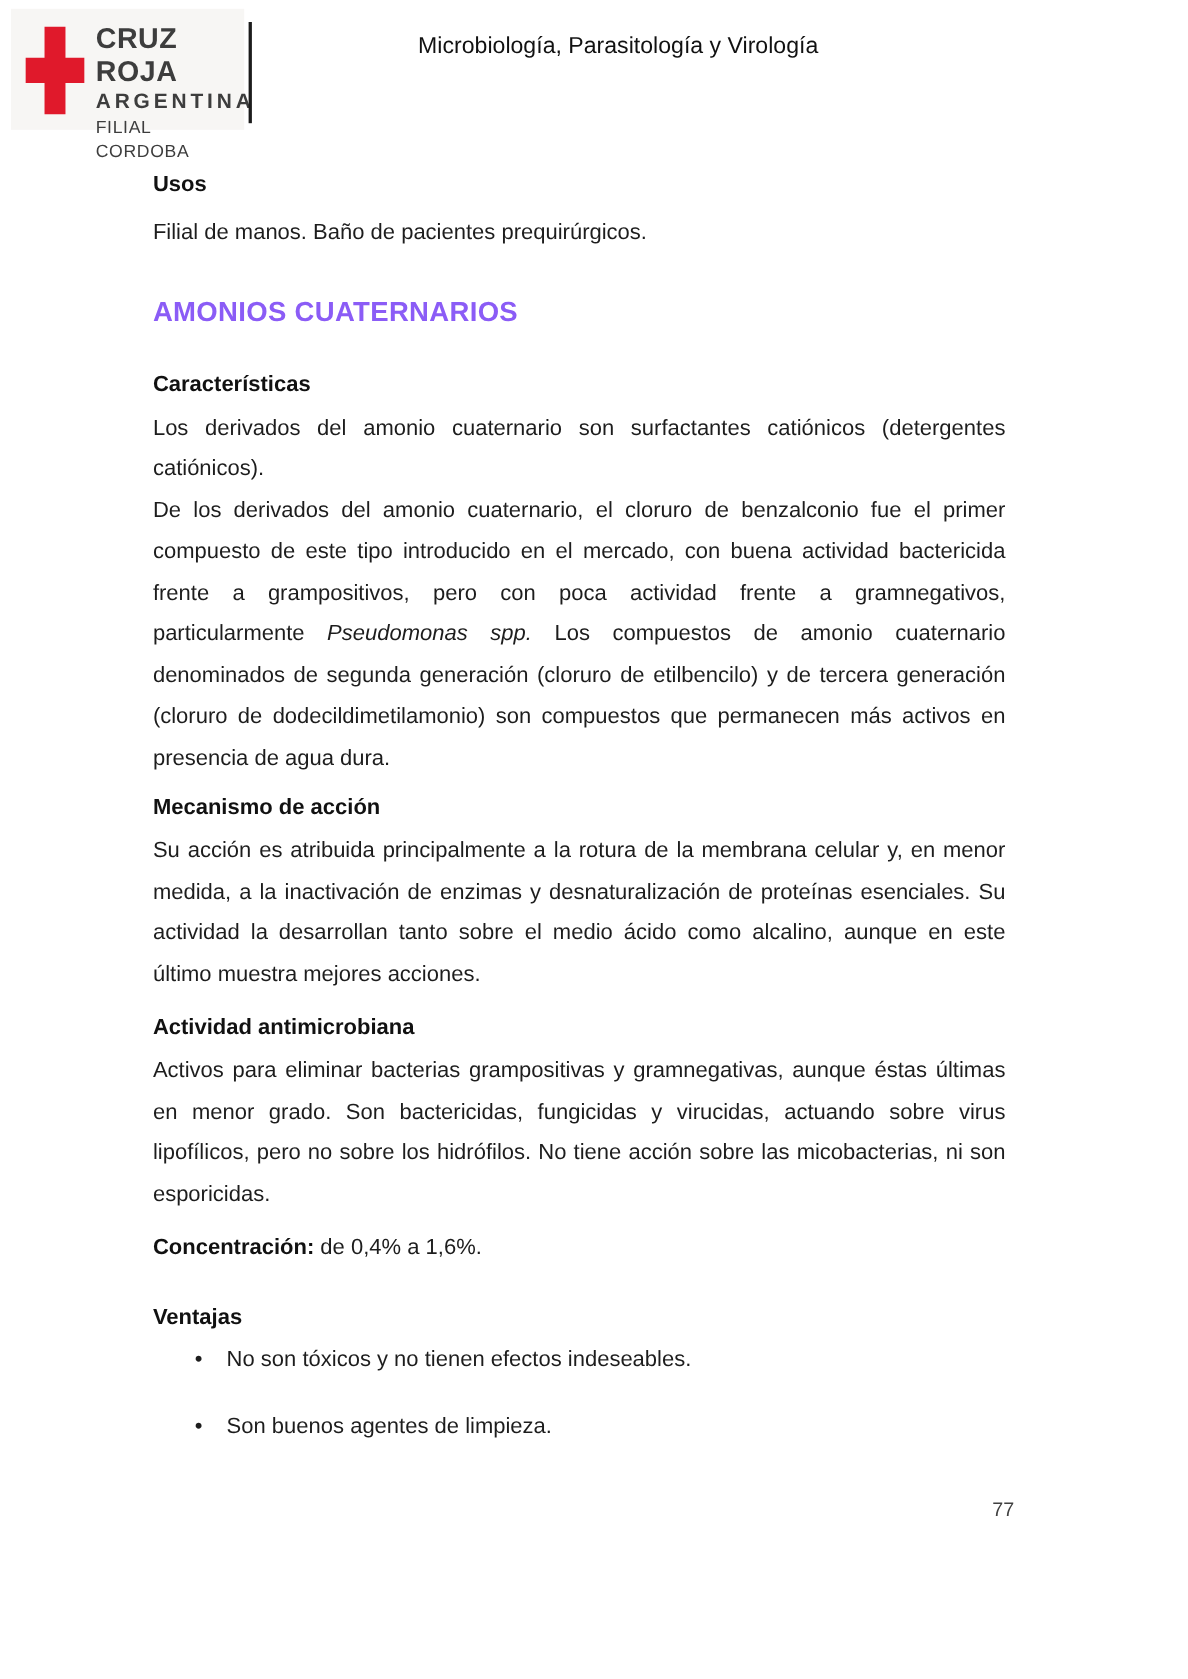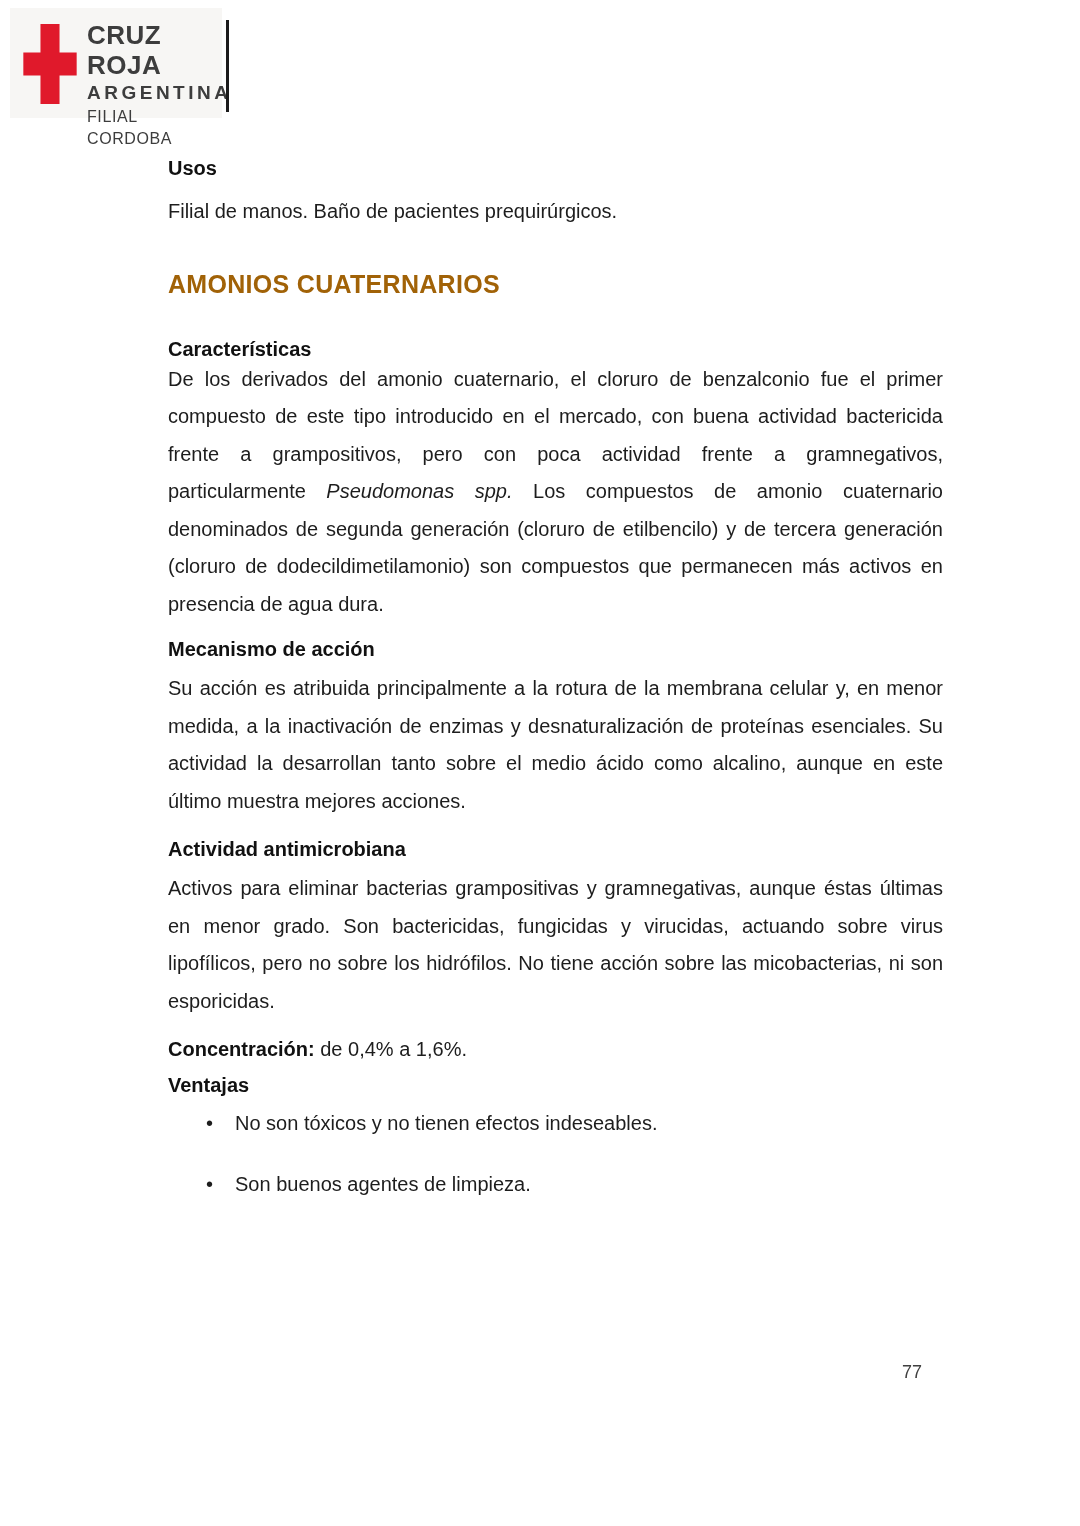--- a/index.html
+++ b/index.html
@@ -30,25 +30,25 @@
     width: 3px; height: 92px; background: #1c1c1c;
   }
   .doc-title {
     position: absolute; top: 30px; left: 562px;
     transform: translateX(-50%);
     font-size: 21px; color: #111; white-space: nowrap;
   }
 
   
   .content {
-    position: absolute; top: 156px; left: 168px; width: 775px;
+    position: absolute; top: 156px; left: 139px; width: 775px;
   }
   .h2 {
     margin: 38px 0 0 0;
-    font-size: 25px; font-weight: 700; line-height: 30px; color: #a16207;
+    font-size: 25px; font-weight: 700; line-height: 30px; color: #8b5cf6;
     letter-spacing: 0.3px;
   }
   .h3 {
     margin: 0;
     font-size: 20px; font-weight: 700; line-height: 24px; color: #111;
   }
   .p {
     margin: 0;
     font-size: 20px; line-height: 37.5px; text-align: justify;
   }
@@ -56,21 +56,21 @@
   .m-lavado { margin-top: 13px; text-align: left; }
   .m-caract { margin-top: 38px; }
   .m-p2 { margin-top: 10px; }
   .m-p3 { margin-top: 0; }
   .m-mecanismo { margin-top: 14px; }
   .m-p4 { margin-top: 9px; }
   .m-actividad { margin-top: 17px; }
   .m-p5 { margin-top: 9px; }
   .m-potencia { margin-top: 11px; text-align: left; }
   .m-concentracion { margin-top: 11px; text-align: left; }
-  .m-ventajas { margin-top: 4px; }
+  .m-ventajas { margin-top: 32px; }
   .bold-label { font-weight: 700; color: #111; }
   .italic { font-style: italic; }
 
   .bullet {
     display: flex; align-items: flex-start;
     margin: 0; padding-left: 38px;
     font-size: 20px; line-height: 37.5px;
   }
   .bullet .dot { width: 29px; flex: 0 0 29px; font-size: 20px; }
   .m-bullet1 { margin-top: 8px; }
@@ -96,30 +96,32 @@
       <svg class="logo-cross" viewBox="0 0 56 84" xmlns="http://www.w3.org/2000/svg">
         <path d="M18 0 h20 v30 h18 v24 h-18 v30 h-20 v-30 H0 v-24 h18 z" fill="#e0192b"></path>
       </svg>
       <div class="logo-text">
         <div class="logo-line1">CRUZ ROJA</div>
         <div class="logo-line2">ARGENTINA</div>
         <div class="logo-line3">FILIAL CORDOBA</div>
       </div>
     </div>
     <div class="logo-divider"></div>
+    <div class="doc-title">Microbiología, Parasitología y Virología</div>
   </div>
 
   <div class="content">
 
     <h3 class="h3">Usos</h3>
     <p class="p m-lavado">Filial de manos. Baño de pacientes prequirúrgicos.</p>
 
     <h2 class="h2">AMONIOS CUATERNARIOS</h2>
 
     <h3 class="h3 m-caract">Características</h3>
+    <p class="p m-p2 last-left">Los derivados del amonio cuaternario son surfactantes catiónicos (detergentes catiónicos).</p>
     <p class="p m-p3 last-left"><span>De los derivados del amonio cuaternario, el cloruro de benzalconio fue el primer compuesto de este tipo introducido en el mercado, con buena actividad bactericida frente a grampositivos, pero con poca actividad frente a gramnegativos, particularmente </span><span class="italic">Pseudomonas spp.</span><span> Los compuestos de amonio cuaternario denominados de segunda generación (cloruro de etilbencilo) y de tercera generación (cloruro de dodecildimetilamonio) son compuestos que permanecen más activos en presencia de agua dura.</span></p>
 
     <h3 class="h3 m-mecanismo">Mecanismo de acción</h3>
     <p class="p m-p4 last-left">Su acción es atribuida principalmente a la rotura de la membrana celular y, en menor medida, a la inactivación de enzimas y desnaturalización de proteínas esenciales. Su actividad la desarrollan tanto sobre el medio ácido como alcalino, aunque en este último muestra mejores acciones.</p>
 
     <h3 class="h3 m-actividad">Actividad antimicrobiana</h3>
     <p class="p m-p5 last-left">Activos para eliminar bacterias grampositivas y gramnegativas, aunque éstas últimas en menor grado. Son bactericidas, fungicidas y virucidas, actuando sobre virus lipofílicos, pero no sobre los hidrófilos. No tiene acción sobre las micobacterias, ni son esporicidas.</p>
 
 
     <p class="p m-concentracion"><span class="bold-label">Concentración:</span><span> de 0,4% a 1,6%.</span></p>

